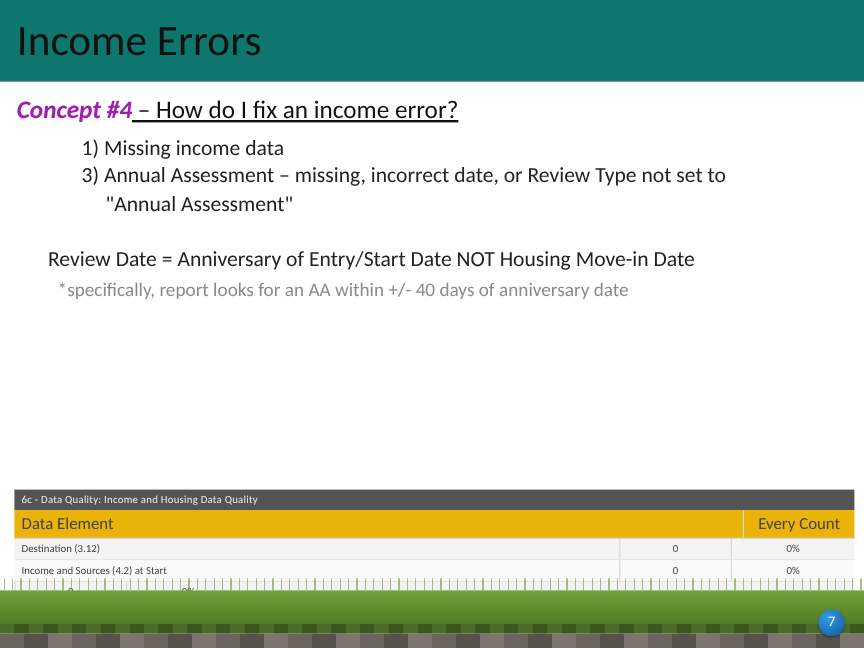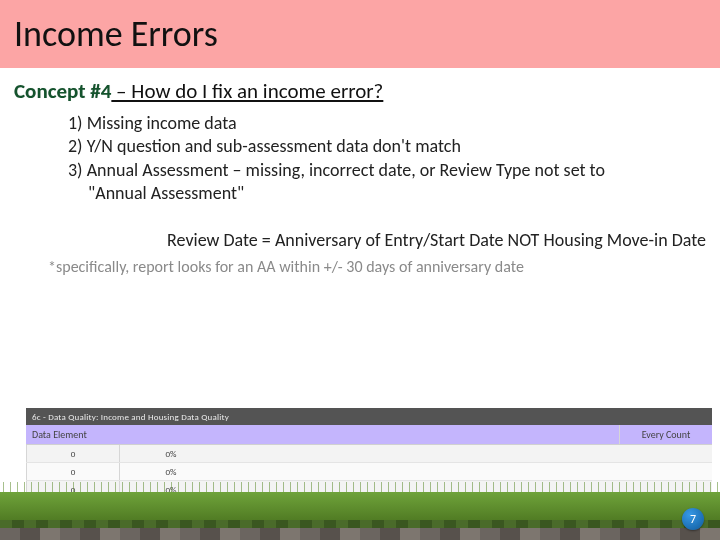--- a/index.html
+++ b/index.html
@@ -7,87 +7,88 @@
     padding: 0;
     width: 720px;
     height: 540px;
     background: #fff;
     font-family: Calibri, "Segoe UI", Arial, sans-serif;
     color: #222;
     overflow: hidden;
     position: relative;
   }
   .title-band {
-    background: #fca5a5;
+    background: #0f766e;
     height: 68px;
     display: flex;
     align-items: center;
     padding-left: 14px;
   }
   .title-band h1 {
     margin: 0;
     font-size: 36px;
     font-weight: 400;
     color: #111;
   }
   .concept-line {
     padding: 10px 14px 0 14px;
     font-size: 21px;
   }
   .concept-bold {
     font-weight: 700;
-    color: #14532d;
+    color: #a21caf;
     text-shadow: 0 0 1px rgba(0,0,0,0.15);
+    font-style: italic;
   }
   .concept-rest {
     font-weight: 400;
     color: #111;
     text-decoration: underline;
   }
   .issues {
     padding: 8px 14px 0 44px;
     font-size: 18px;
     line-height: 1.3;
   }
   .issues .intro { margin-bottom: 2px; }
   .issues .it { padding-left: 24px; }
   .issues .wrap2 { padding-left: 44px; }
   .annual {
     padding: 22px 14px 0 6px;
     font-size: 18px;
     line-height: 1.35;
   }
   .annual .l1 { }
-  .annual .l2 { padding-left: 34px; text-align: right; }
+  .annual .l2 { padding-left: 34px; }
   .annual .note {
     padding-left: 42px;
     color: #8a8a8a;
     font-size: 16px;
     margin-top: 4px;
   }
 
   
   .tbl-wrap {
     position: absolute;
-    left: 26px;
+    left: 12px;
     right: 8px;
     top: 408px;
   }
   .tbl-header {
     background: #545454;
     color: #eaeaea;
     font-size: 9px;
     padding: 3px 6px;
     letter-spacing: .2px;
   }
   .tbl-colhead {
     display: flex;
-    background: #c4b5fd;
+    background: #eab308;
     color: #444;
-    font-size: 10px;
+    font-size: 14px;
     border-bottom: 1px solid #d0d0d0;
   }
   .tbl-colhead div { padding: 3px 6px; }
   .c-name { flex: 1 1 auto; }
   .c-ec   { width: 80px; text-align: center; border-left: 1px solid #d6d6d6;}
   .c-er   { width: 90px; text-align: center; border-left: 1px solid #d6d6d6;}
   .tbl-row {
     display: flex;
     font-size: 9px;
     color: #444;
@@ -137,41 +138,42 @@
 <div class="title-band">
   <h1>Income Errors</h1>
 </div>
 
 <div class="concept-line">
   <span class="concept-bold">Concept #4</span><span class="concept-rest"> – How do I fix an income error?</span>
 </div>
 
 <div class="issues">
   <div class="it">1) Missing income data</div>
-  <div class="it">2) Y/N question and sub-assessment data don't match</div>
   <div class="it">3) Annual Assessment – missing, incorrect date, or Review Type not set to</div>
   <div class="wrap2">"Annual Assessment"</div>
 </div>
 
 <div class="annual">
   <div class="l2">Review Date = Anniversary of Entry/Start Date NOT Housing Move-in Date</div>
-  <div class="note">*specifically, report looks for an AA within +/- 30 days of anniversary date</div>
+  <div class="note">*specifically, report looks for an AA within +/- 40 days of anniversary date</div>
 </div>
 
 <div class="tbl-wrap">
   <div class="tbl-header">6c - Data Quality: Income and Housing Data Quality</div>
   <div class="tbl-colhead">
     <div class="c-name">Data Element</div>
     <div class="c-ec">Every Count</div>
   </div>
   <div class="tbl-row">
+    <div class="c-name">Destination (3.12)</div>
     <div class="c-ec">0</div>
     <div class="c-er">0%</div>
   </div>
   <div class="tbl-row">
+    <div class="c-name">Income and Sources (4.2) at Start</div>
     <div class="c-ec">0</div>
     <div class="c-er">0%</div>
   </div>
   <div class="tbl-row">
     <div class="c-ec">0</div>
     <div class="c-er">0%</div>
   </div>
   <div class="tbl-row">
     <div class="c-name">Income and Sources (4.2) at Exit</div>
     <div class="c-ec">0</div>

